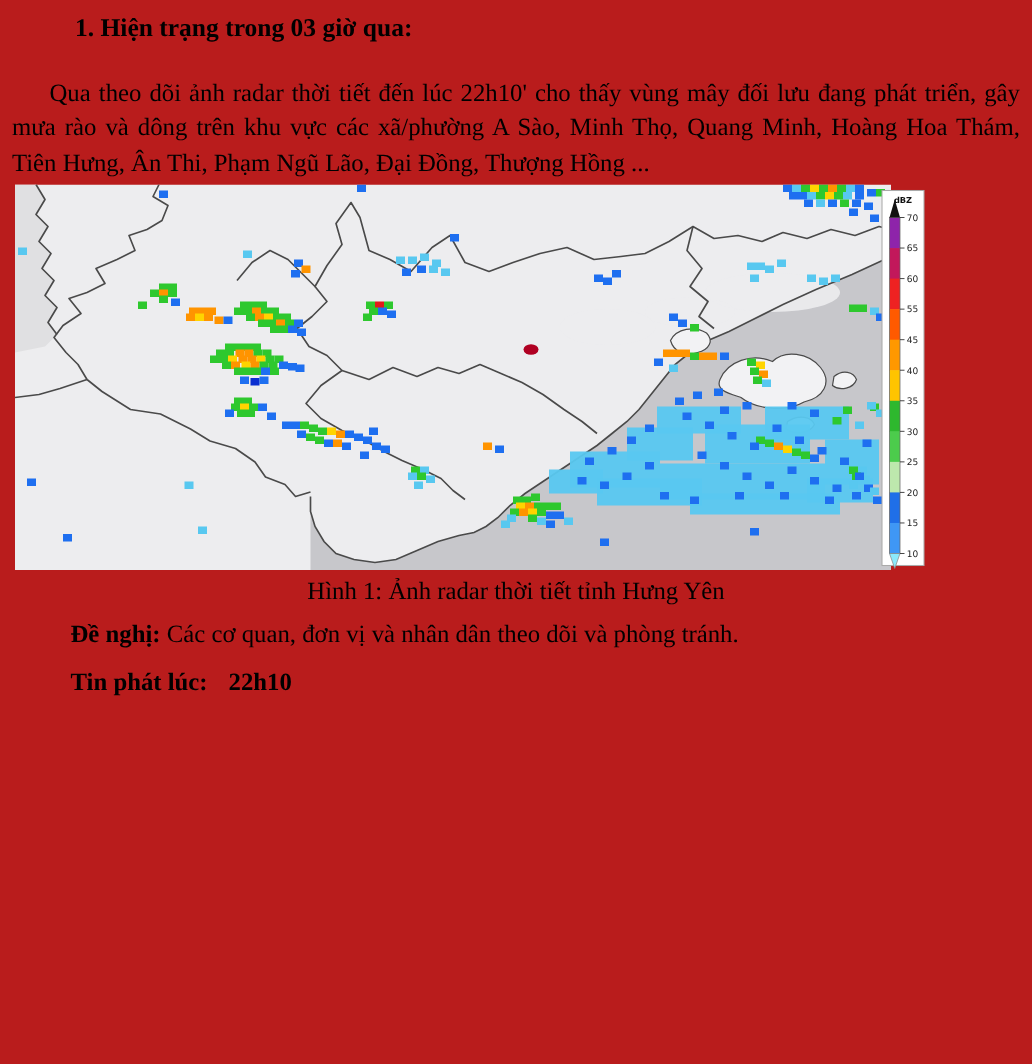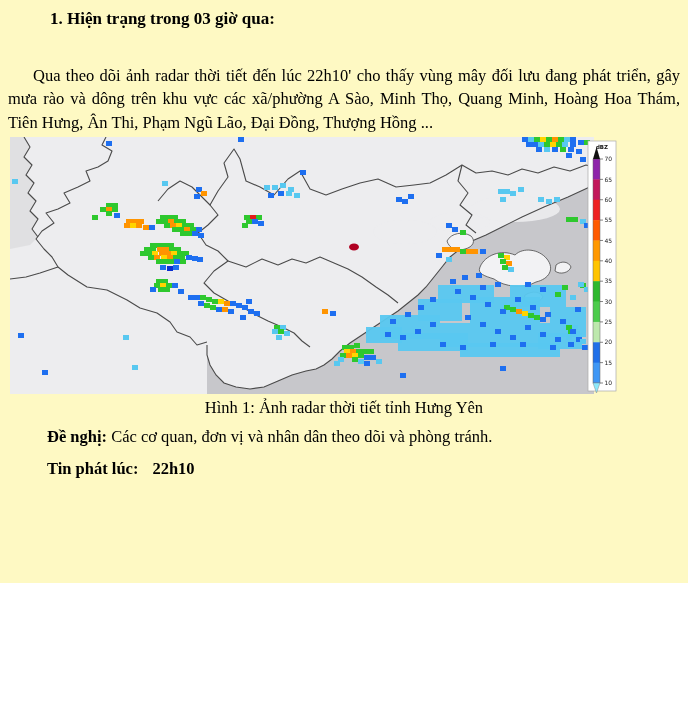--- a/index.html
+++ b/index.html
@@ -1,31 +1,31 @@
 <!DOCTYPE html>
 <html><head>
 <meta charset="utf-8">
 <style>
   html,body{margin:0;padding:0;background:#fff;}
   .page{
     position:relative;
-    width:688px;height:583px;
-    background:#fef9c3;
+    width:688px;height:709px;
+    background:#b91c1c;
     overflow:hidden;
     font-family:"Liberation Serif", serif;
     color:#000;
     font-size:16.5px;
     line-height:23.5px;
   }
   .page *{margin:0;}
   .h{font-weight:bold;font-size:17px;}
   .h1{margin:7px 8px 0 50px;}
   .h2{margin:1px 8px 0 35px;}
   .h3{margin:20px 8px 0 47px;}
-  .body{margin:33px 8px 0 8px;text-align:justify;}
+  .body{margin:19px 8px 0 8px;text-align:justify;}
   .p1{text-indent:25px;}
   .note{margin:10px 8px 0 8px;padding-left:36px;}
   .figure{margin:3px 0 0 10px;width:607px;height:257px;}
   .figure svg{display:block;}
   .caption{text-align:center;margin-top:2px;}
   .source{text-align:center;}
   .p2{text-indent:40px;margin-top:17px;}
   .p3{text-indent:40px;margin-top:0;}
   .denghi{margin:5px 8px 0 47px;}
   .issued{margin:9px 8px 0 47px;font-weight:bold;}

